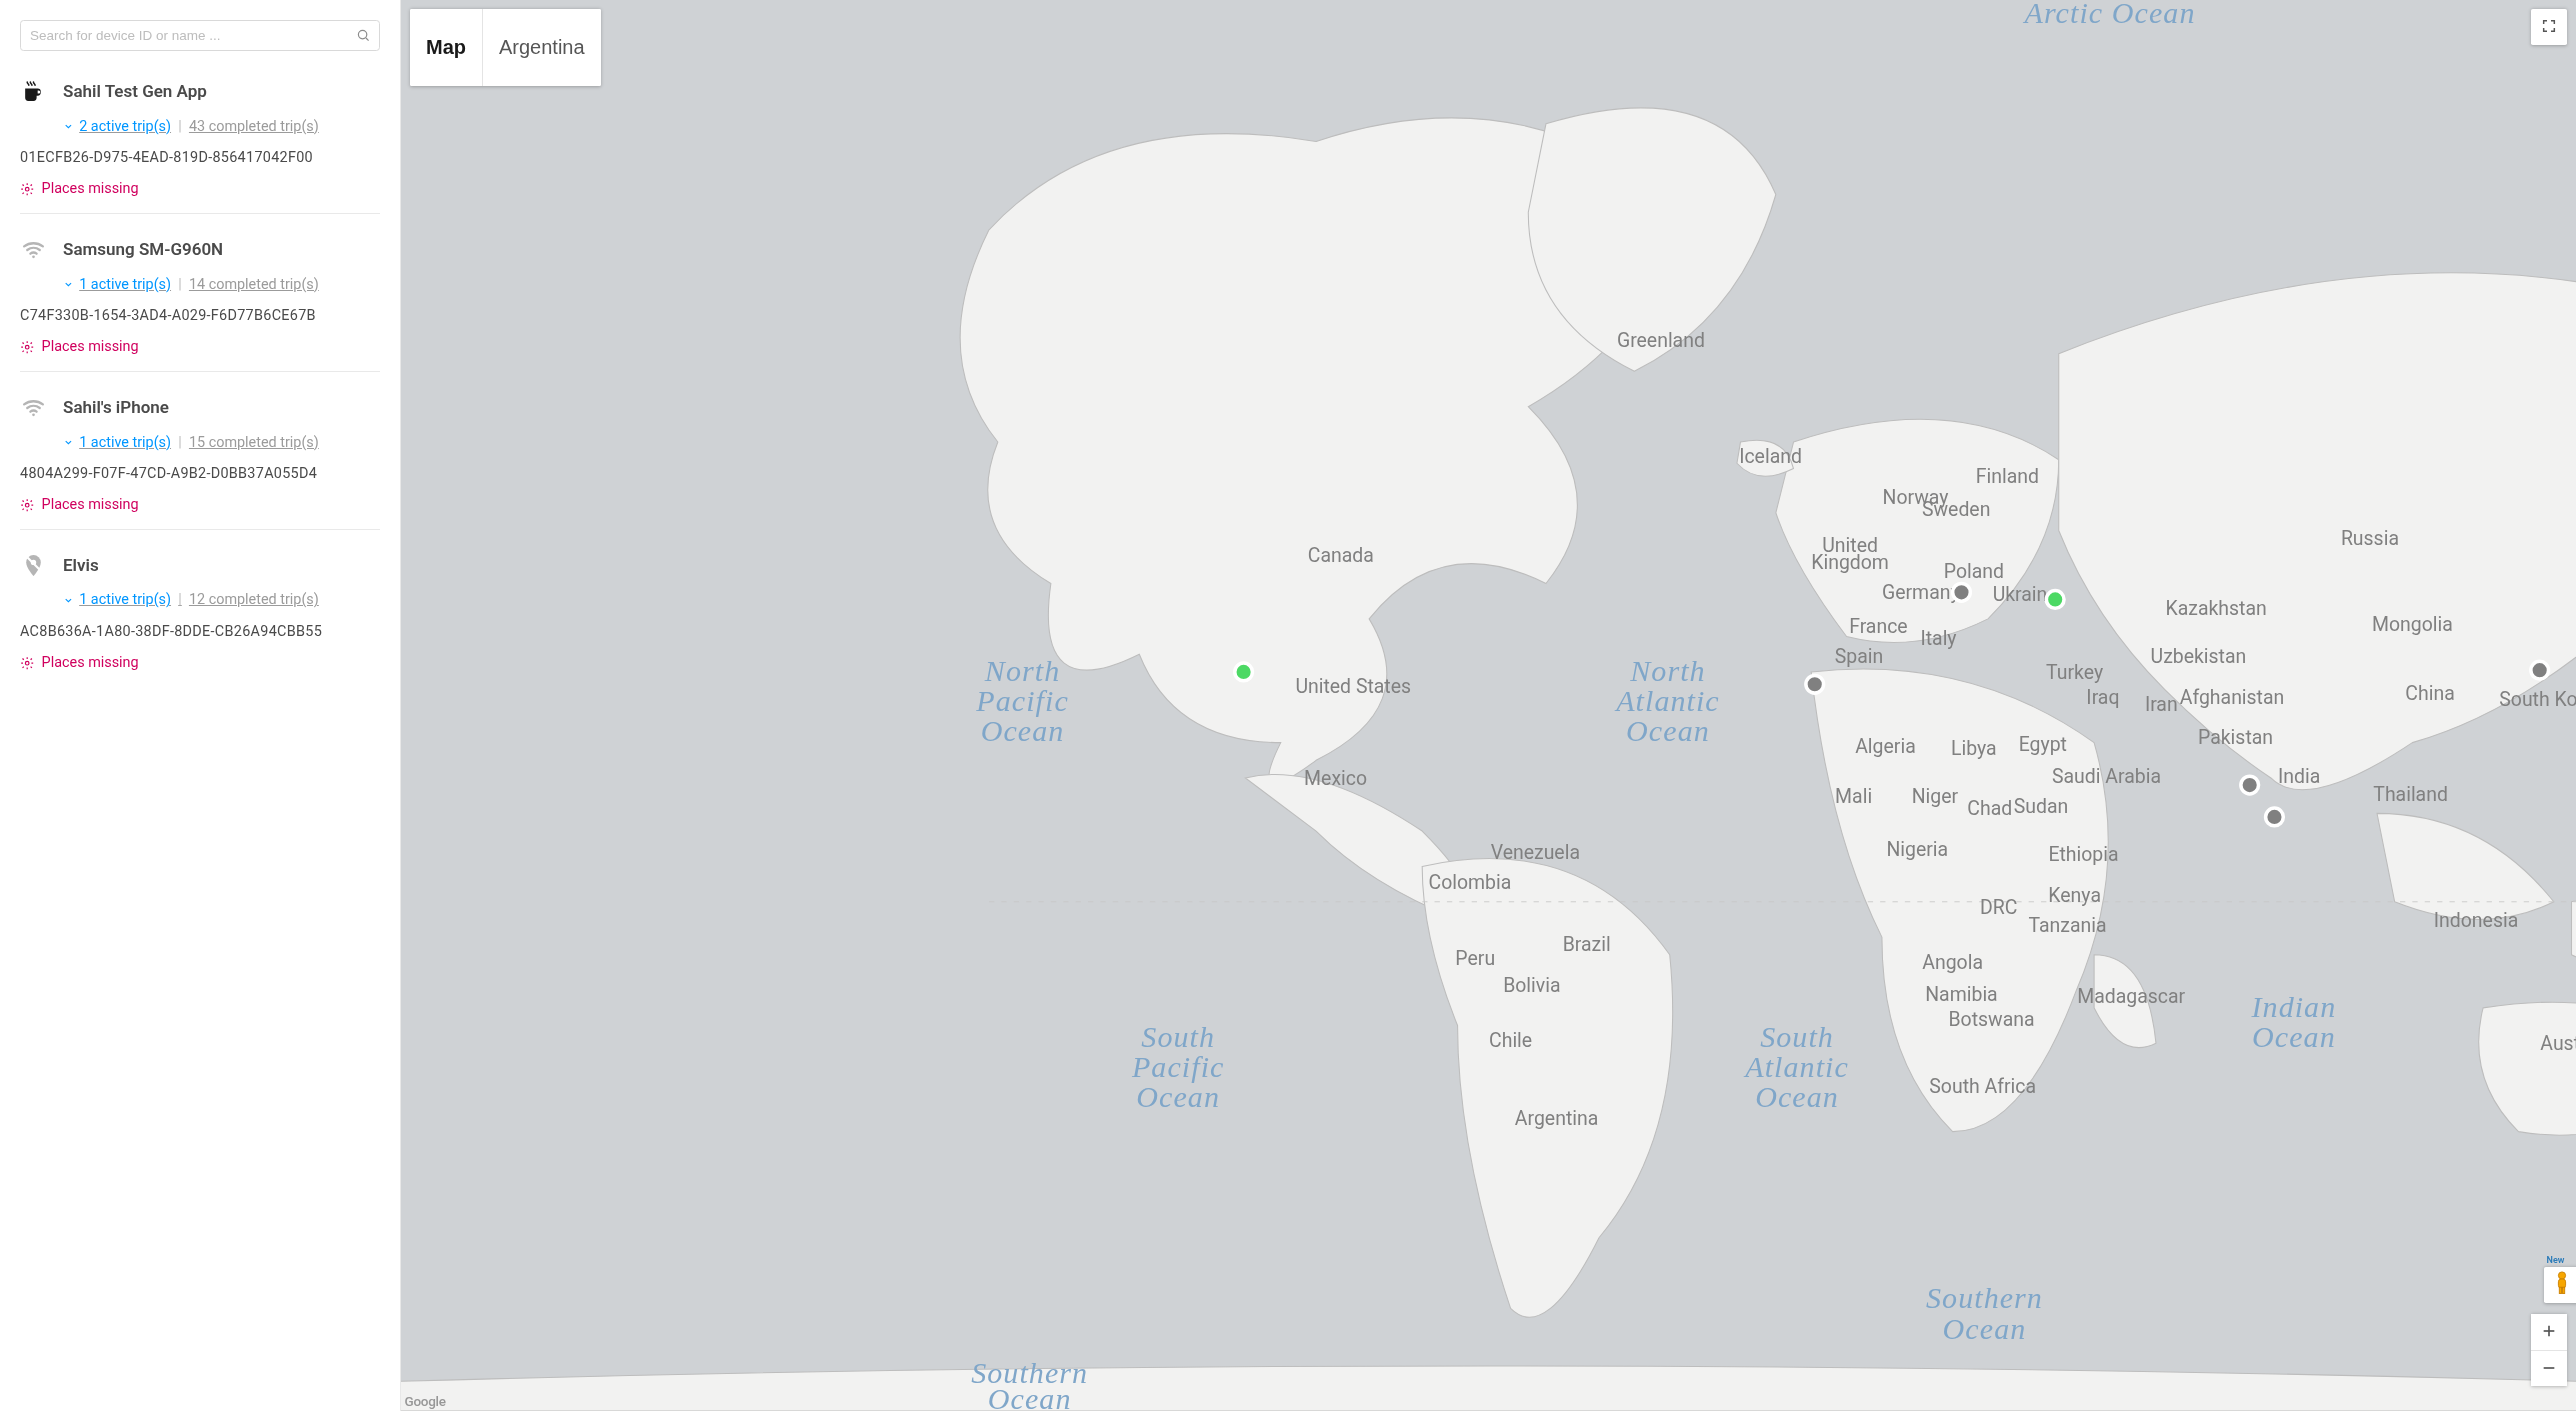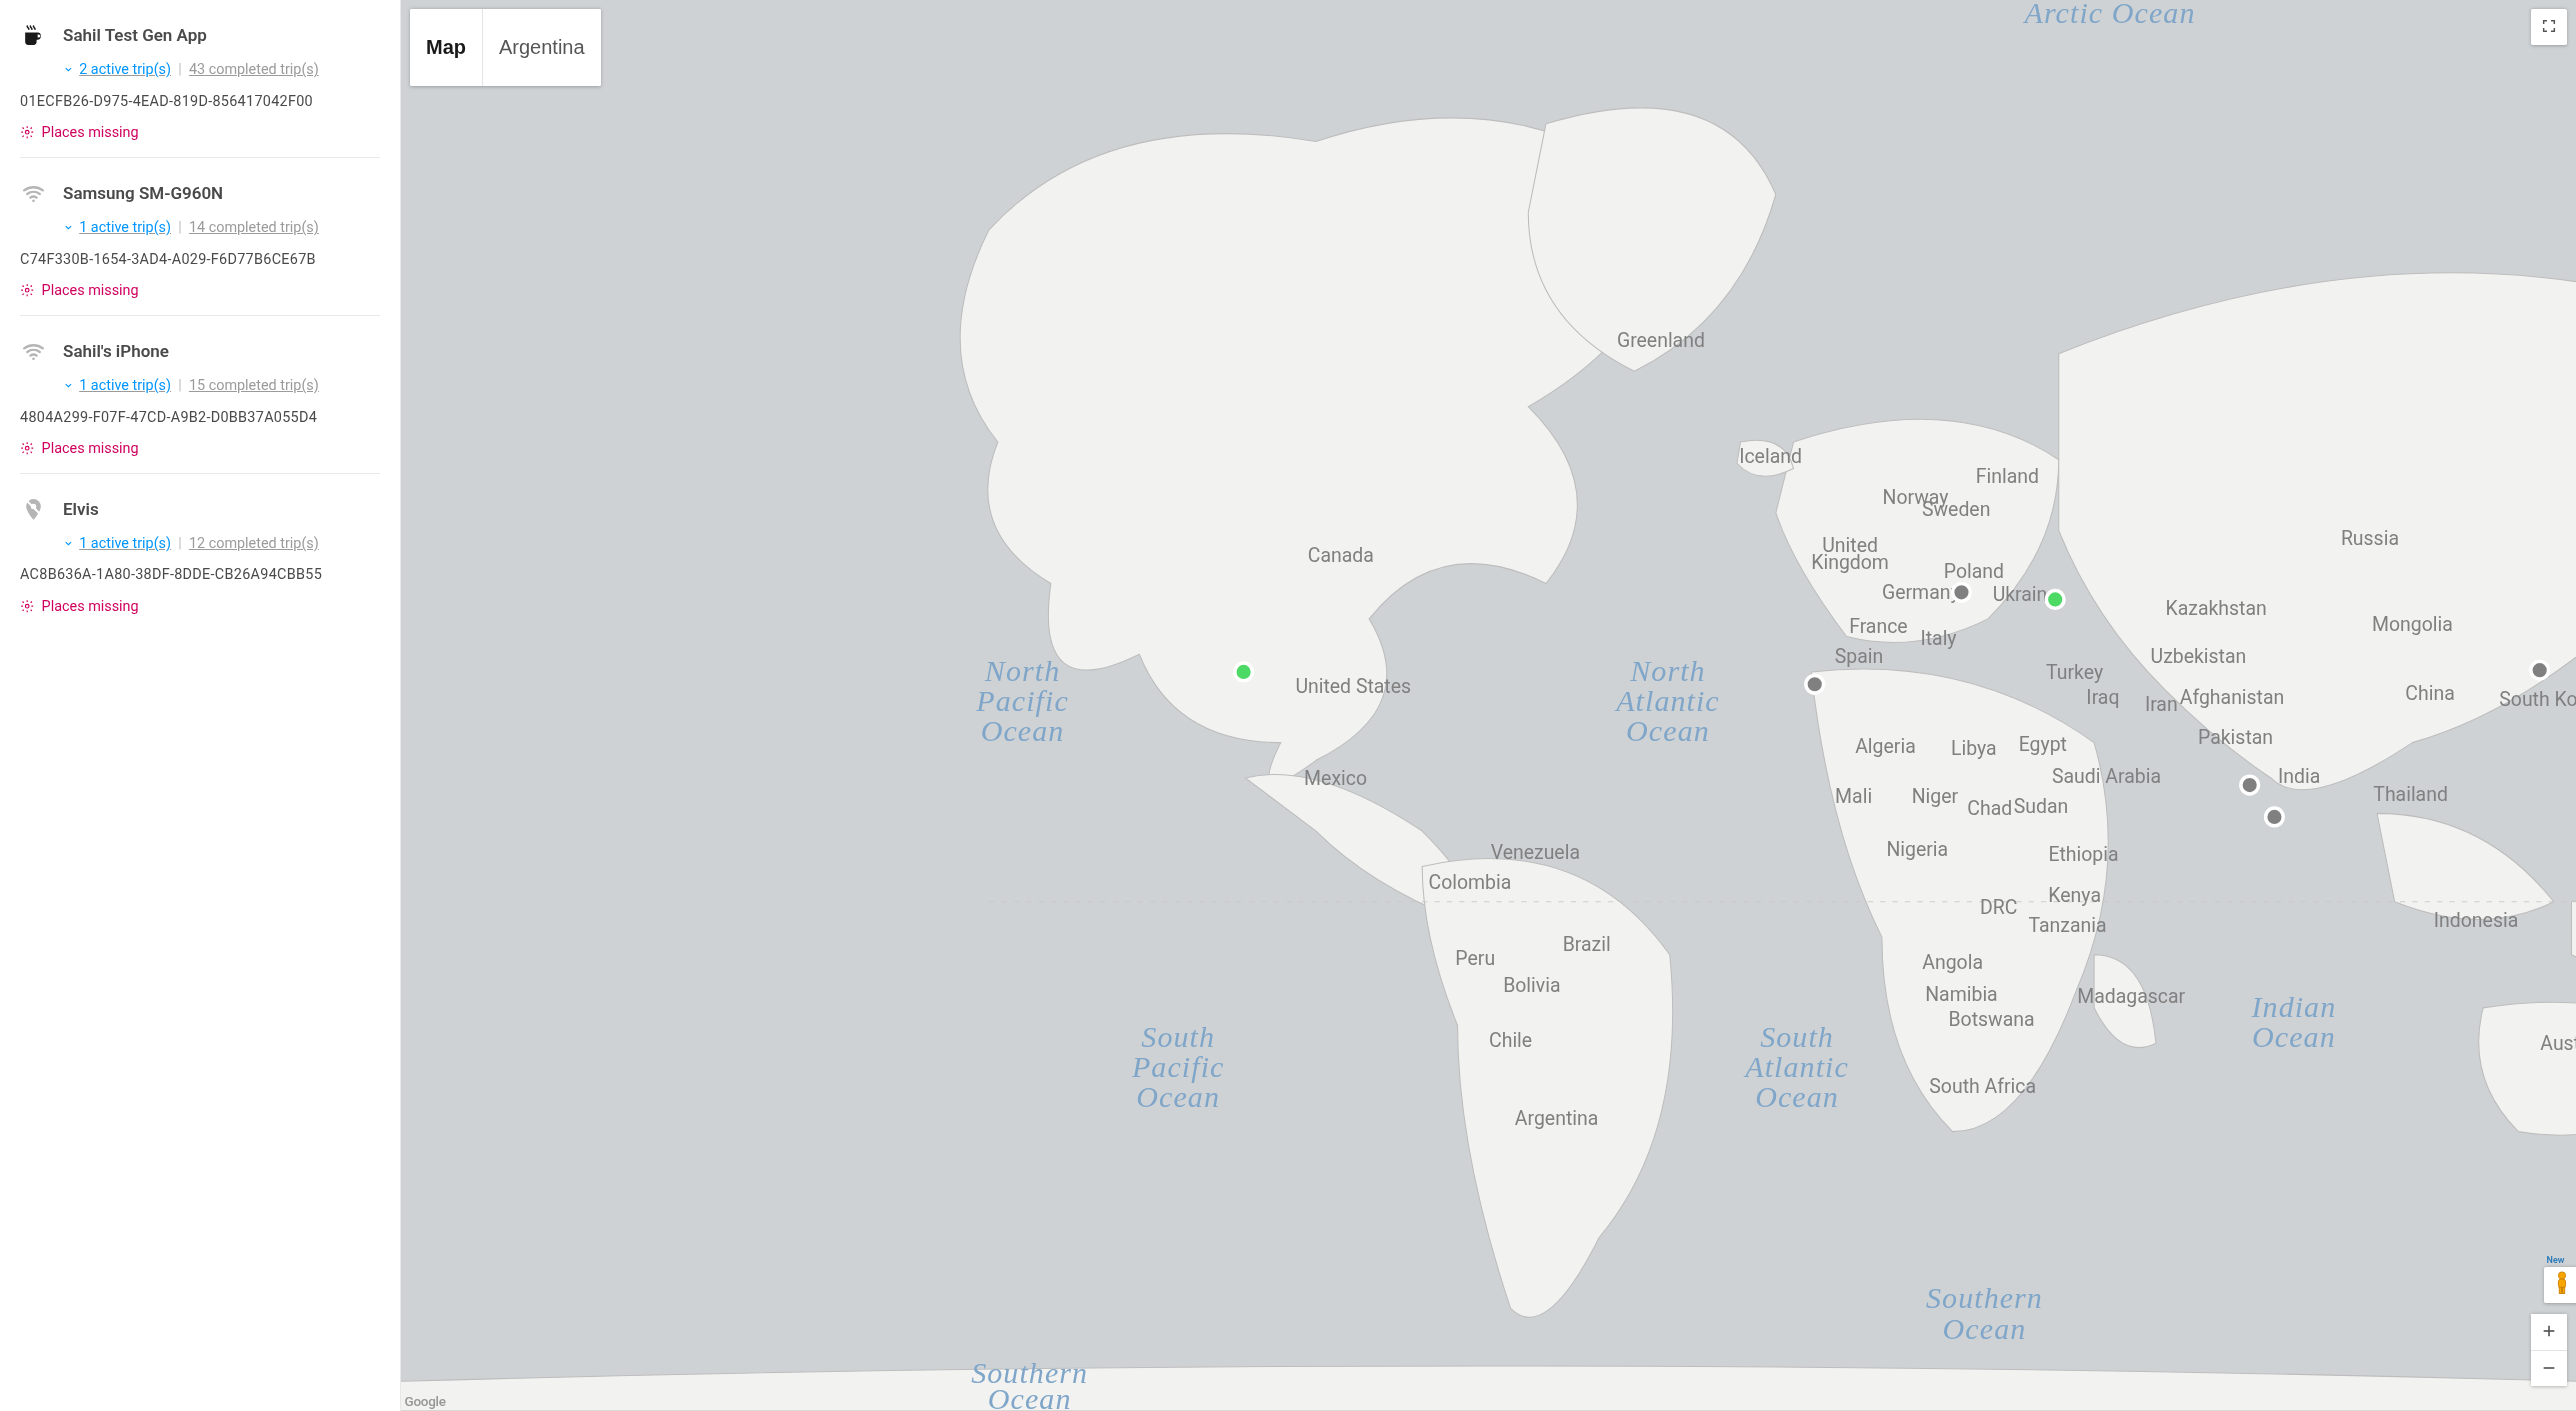--- a/index.html
+++ b/index.html
@@ -215,20 +215,31 @@
     left: 3.6px; bottom: 1.8px;
     font-size: 13.5px; font-weight: 500;
     color: #979797;
     letter-spacing: -0.3px;
   }
 </style>
 </head>
 <body>
 
 <aside class="sidebar">
+  <div class="search-wrap">
+    <div class="search-box">
+      <input type="text" placeholder="Search for device ID or name ..." style="">
+      <span class="mag">
+        <svg viewBox="0 0 24 24" fill="none" stroke="currentColor" stroke-width="2">
+          <circle cx="11" cy="11" r="7"></circle>
+            <line x1="21" y1="21" x2="16.65" y2="16.65"></line>
+        </svg>
+      </span>
+    </div>
+  </div>
 
   <div class="device-list" id="device-list">
       <div class="device">
     <div class="device-head">
       <span class="dev-icon">
   <svg viewBox="0 0 24 24" fill="#1a1a1a">
     <path d="M4 9h12a3 3 0 0 1 3 3v1a3 3 0 0 1-3 3h-1v2a3 3 0 0 1-3 3H7a3 3 0 0 1-3-3V9zm12 2v3h1a1.5 1.5 0 0 0 0-3h-1z"></path>
     <path d="M6 3c0 1.5 1.5 1.5 1.5 3M9 3c0 1.5 1.5 1.5 1.5 3M12 3c0 1.5 1.5 1.5 1.5 3" stroke="#1a1a1a" stroke-width="1.5" fill="none" stroke-linecap="round"></path>
   </svg>
 </span>

